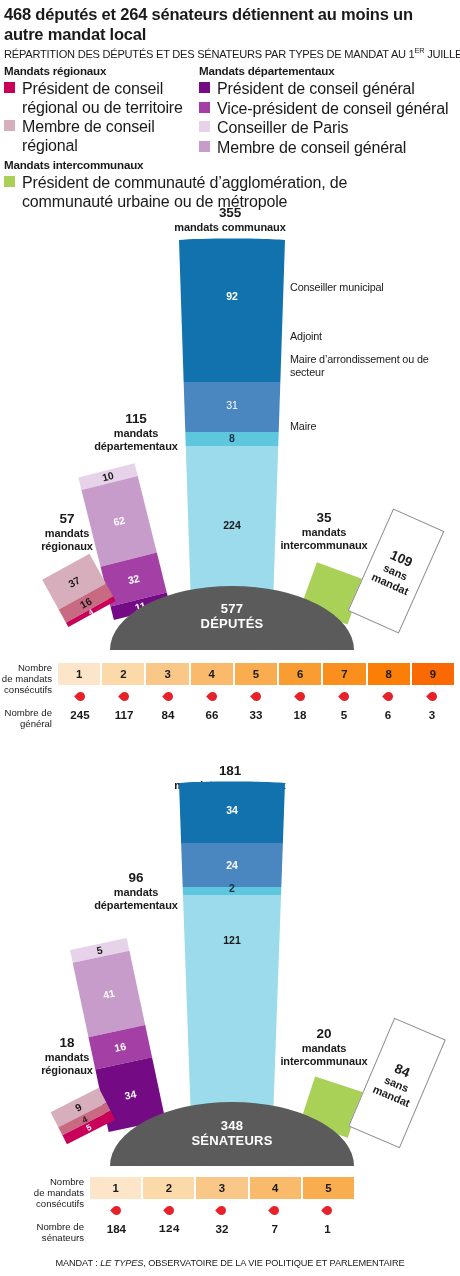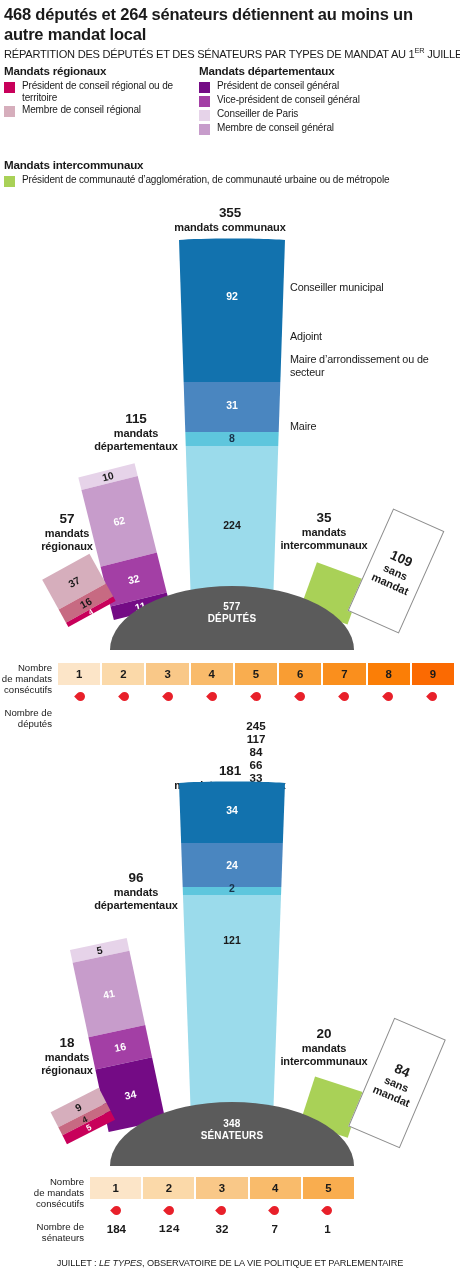--- a/index.html
+++ b/index.html
@@ -23,39 +23,39 @@
     position:absolute; left:4px; top:46px; width:456px;
     font-size:11.1px; letter-spacing:-0.25px; white-space:nowrap;
   }
   .subhead sup{ font-size:7.4px; vertical-align:super; }
 
   
   .legend-group{ position:absolute; }
   .lg-title{ font-size:11.6px; font-weight:bold; margin-bottom:3px; letter-spacing:-0.2px;}
   .lg-row{ display:flex; align-items:flex-start; margin-bottom:1px; }
   .sw{ width:11px; height:11px; flex:0 0 11px; margin-top:2px; margin-right:7px; }
-  .lg-txt{ font-size:10px; line-height:1.16; letter-spacing:-0.15px; }
+  .lg-txt{ font-size:16px; line-height:1.16; letter-spacing:-0.15px; }
 
   #legend-regional{ left:4px; top:64px; width:200px; }
   #legend-departemental{ left:199px; top:64px; width:260px; }
   #legend-intercommunal{ left:4px; top:158px; width:420px; }
 
   
   .chart{ position:absolute; left:0; width:460px; }
   #chart-deputes{ top:205px; height:445px; }
   #chart-senateurs{ top:748px; height:420px; }
 
   .dome{
     position:absolute; background:#5b5b5b;
     border-top-left-radius:50% 100%;
     border-top-right-radius:50% 100%;
   }
   .dome-label{
     position:absolute; width:100%; text-align:center; color:#fff;
-    font-size:10px; font-weight:bold; line-height:1.18; letter-spacing:0.2px;
+    font-size:13px; font-weight:bold; line-height:1.18; letter-spacing:0.2px;
   }
 
   
   .funnel{ position:absolute; }
 
   
   .tbar{ position:absolute; transform-origin:50% 100%; }
   .tseg{ width:100%; display:flex; align-items:center; justify-content:center; }
   .tseg span{ font-size:10.4px; font-weight:bold; }
 
@@ -165,21 +165,21 @@
           </clipPath>
         </defs>
         <g clip-path="url(#clipD)">
           <rect id="dseg0" x="0" y="0" width="108" height="144" fill="#1272ae"></rect>
           <rect id="dseg1" x="0" y="144" width="108" height="50" fill="#4a86c0"></rect>
           <rect id="dseg2" x="0" y="194" width="108" height="14" fill="#5ec6dd"></rect>
           <rect id="dseg3" x="0" y="208" width="108" height="164" fill="#9bdbeb"></rect>
         </g>
       </svg>
       <div style="position:absolute;left:0;top:52px;width:108px;text-align:center;font-size:10.5px;font-weight:bold;color:#fff;">92</div>
-      <div style="position:absolute;left:0;top:161px;width:108px;text-align:center;font-size:10.5px;font-weight:bold;color:#fff;">31</div>
+      <div style="position:absolute;left:0;top:161px;width:108px;text-align:center;font-size:10.5px;font-weight:normal;color:#fff;">31</div>
       <div style="position:absolute;left:0;top:194px;width:108px;text-align:center;font-size:10.5px;font-weight:bold;color:#19324a;">8</div>
       <div style="position:absolute;left:0;top:281px;width:108px;text-align:center;font-size:10.5px;font-weight:bold;color:#1a1a1a;">224</div>
     </div>
 
     <div class="side-lab" style="left:290px; top:76px; width:120px;">Conseiller municipal</div>
     <div class="side-lab" style="left:290px; top:125px; width:120px;">Adjoint</div>
     <div class="side-lab" style="left:290px; top:148px; width:160px;">Maire d’arrondissement ou de secteur</div>
     <div class="side-lab" style="left:290px; top:215px; width:120px;">Maire</div>
 
     <div class="cap" style="left:66px; top:206px; width:140px;">
@@ -278,22 +278,22 @@
         <div class="drop" style="flex: 1 1 0px;">
           <i style="background: rgb(232, 32, 42);"></i>
         </div>
         <div class="drop" style="flex: 1 1 0px;">
           <i style="background: rgb(232, 32, 42);"></i>
         </div>
         <div class="drop" style="flex: 1 1 0px;">
           <i style="background: rgb(232, 32, 42);"></i>
         </div>
       </div>
-    <div class="tbl-rowlabel" style="left:0; top:49px; width:52px;">Nombre de députés</div>
-    <div class="vals" id="t1vals" style="left:58px; top:61px; width:396px; height:18px;flex-direction:column;">
+    <div class="tbl-rowlabel" style="left:0; top:49px; width:52px;">Nombre de général</div>
+    <div class="vals" id="t1vals" style="left:58px; top:47px; width:396px; height:18px;">
         <div class="val" style="flex: 1 1 0px;">245</div>
         <div class="val" style="flex: 1 1 0px;">117</div>
         <div class="val" style="flex: 1 1 0px;">84</div>
         <div class="val" style="flex: 1 1 0px;">66</div>
         <div class="val" style="flex: 1 1 0px;">33</div>
         <div class="val" style="flex: 1 1 0px;">18</div>
         <div class="val" style="flex: 1 1 0px;">5</div>
         <div class="val" style="flex: 1 1 0px;">6</div>
         <div class="val" style="flex: 1 1 0px;">3</div>
       </div>
@@ -416,15 +416,15 @@
     <div class="tbl-rowlabel" style="left:0; top:49px; width:84px;">Nombre de sénateurs</div>
     <div class="vals" id="t2vals" style="left:90px; top:47px; width:264px; height:18px;justify-content:center;">
         <div class="val" style="flex: 1 1 0px;">184</div>
         <div class="val" style="flex: 1 1 0px; font-family: Liberation Mono, monospace;">124</div>
         <div class="val" style="flex: 1 1 0px;">32</div>
         <div class="val" style="flex: 1 1 0px;">7</div>
         <div class="val" style="flex: 1 1 0px;">1</div>
       </div>
   </div>
 
-  <div class="sources"><span>JUILLET : </span><i>LE TYPES</i><span>, OBSERVATOIRE DE LA VIE POLITIQUE ET PARLEMENTAIRE</span></div>
+  <div class="sources"><span>MANDAT : </span><i>LE TYPES</i><span>, OBSERVATOIRE DE LA VIE POLITIQUE ET PARLEMENTAIRE</span></div>
 
 </div>
 
 </body></html>

